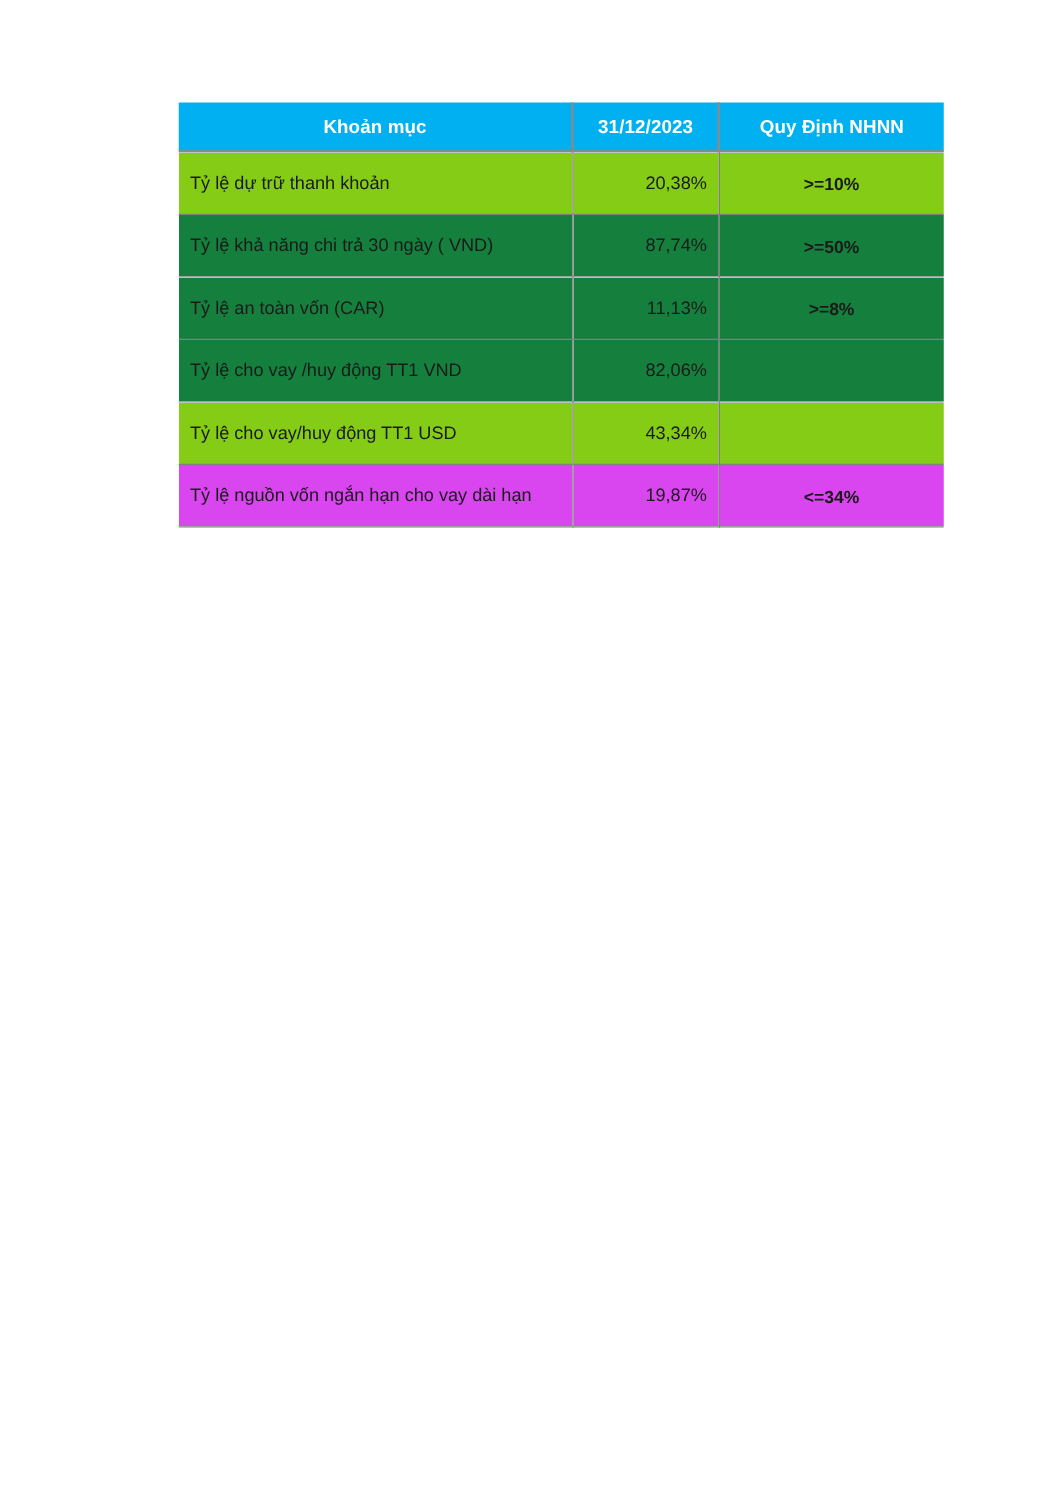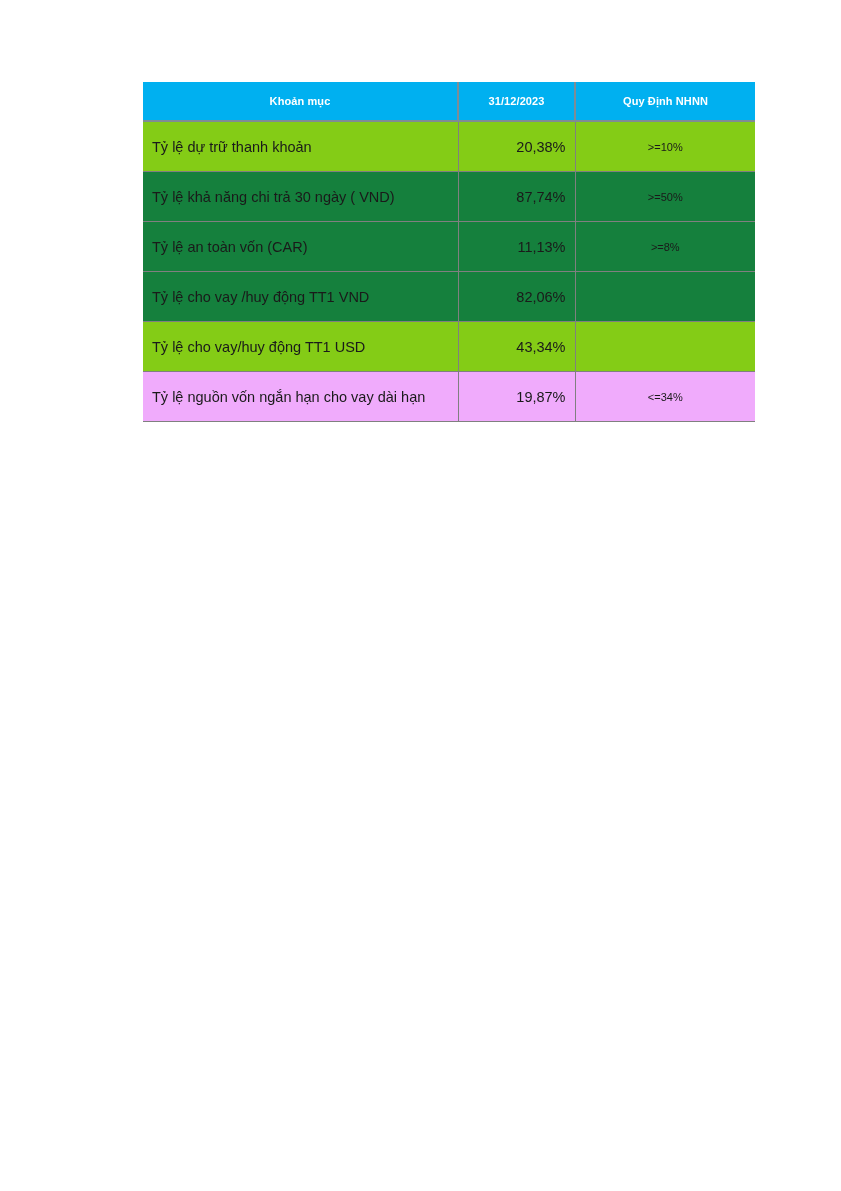--- a/index.html
+++ b/index.html
@@ -39,21 +39,21 @@
   }
 
   col.c-item  { width: 315px; }
   col.c-value { width: 117px; }
   col.c-reg   { width: 180px; }
 
   
   thead th {
     background: #00B0F0;
     color: #ffffff;
-    font-size: 11px;
+    font-size: 15px;
     font-weight: bold;
     text-align: center;
     height: 38px;
     padding: 0 8px;
     border: none;
     border-right: 2px solid #7f8c94;
     border-bottom: 2px solid #7f8c94;
     letter-spacing: 0.1px;
     white-space: nowrap;
   }
@@ -74,30 +74,30 @@
   tbody tr td.cell-item {
     text-align: left;
     padding-left: 9px;
   }
   tbody tr td.cell-value {
     text-align: right;
     padding-right: 9px;
   }
   tbody tr td.cell-reg {
     text-align: center;
-    font-weight: normal;
-    font-size: 11px;
+    font-weight: bold;
+    font-size: 14px;
     border-right: none;
   }
   tbody tr:last-child td { border-bottom: 1px solid #808080; }
 
   
   tr.row-plain  td { background: #84cc16; }
   tr.row-shade  td { background: #15803d; }
-  tr.row-accent td { background: #f0abfc; }
+  tr.row-accent td { background: #d946ef; }
 </style>
 </head>
 <body>
 
 <div class="page">
 
   <div class="table-wrap">
     <table class="ratios">
       <colgroup>
         <col class="c-item">

